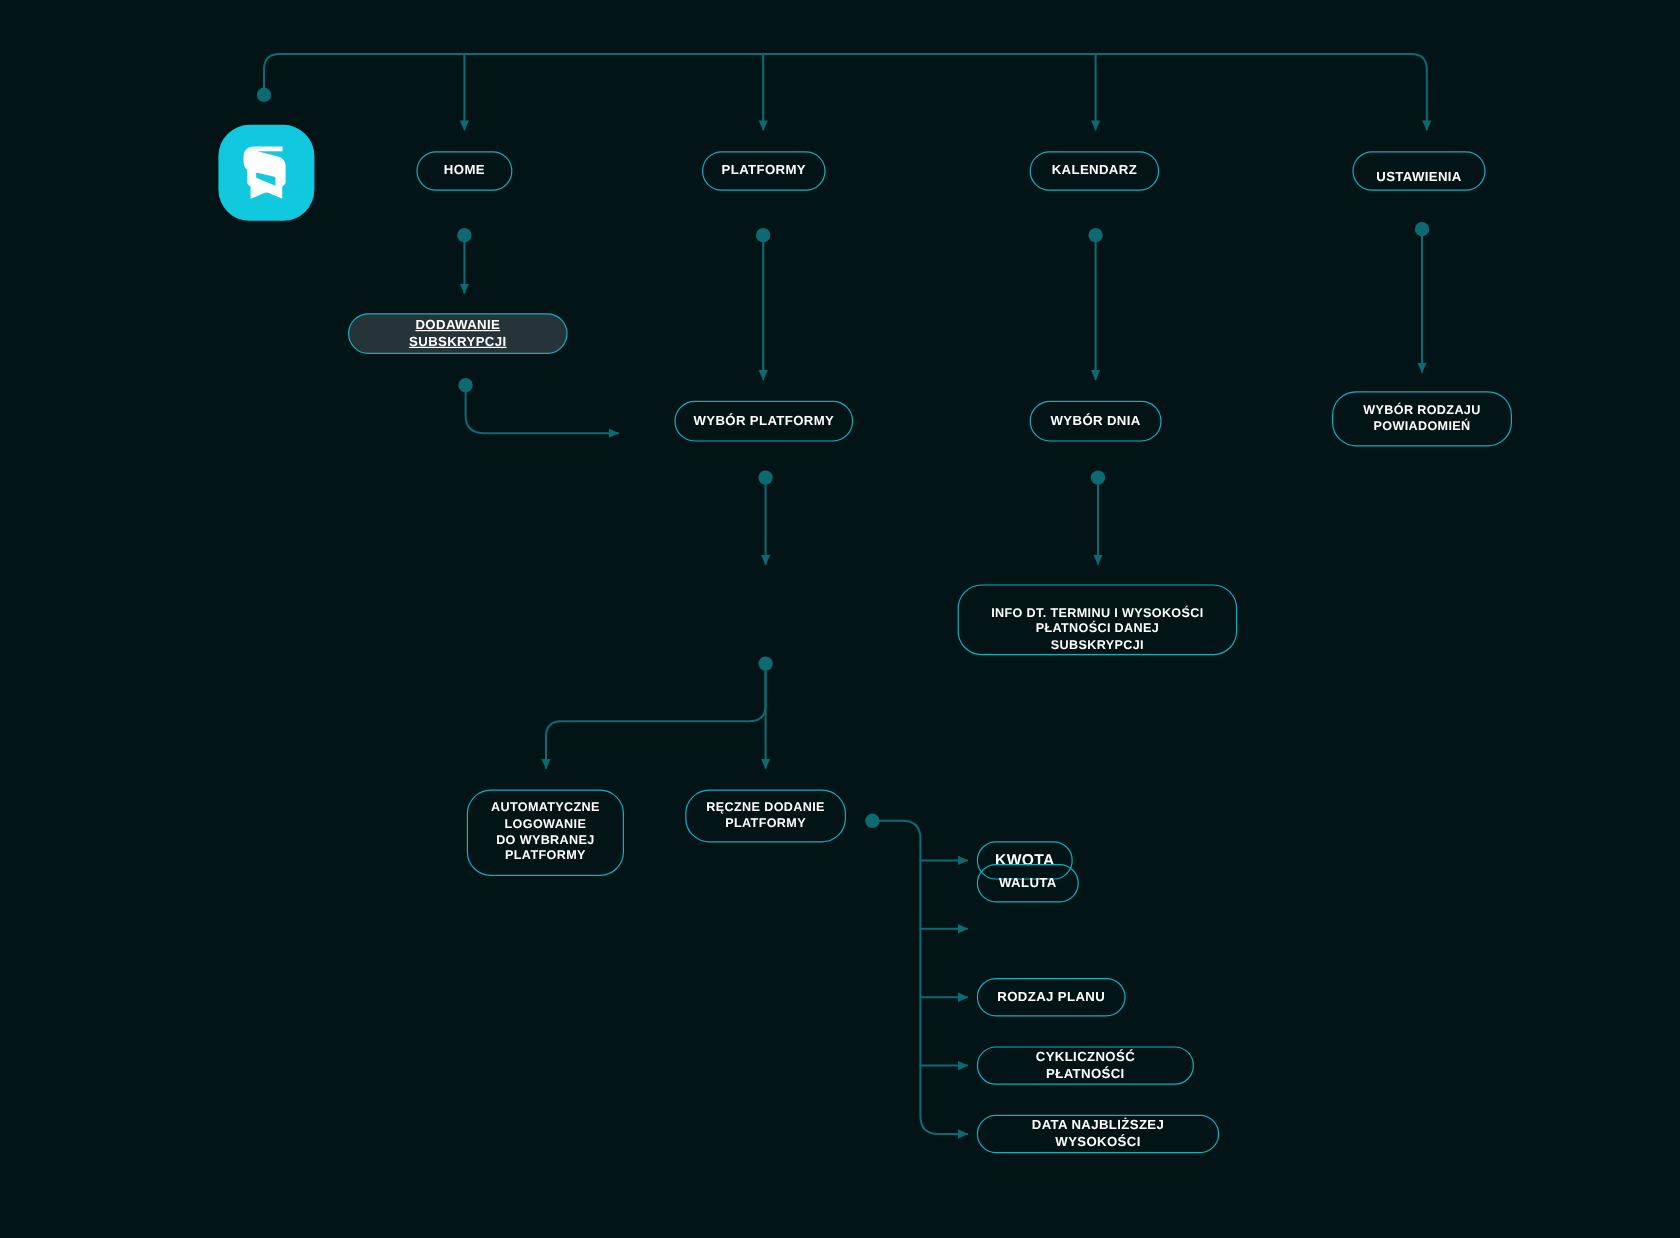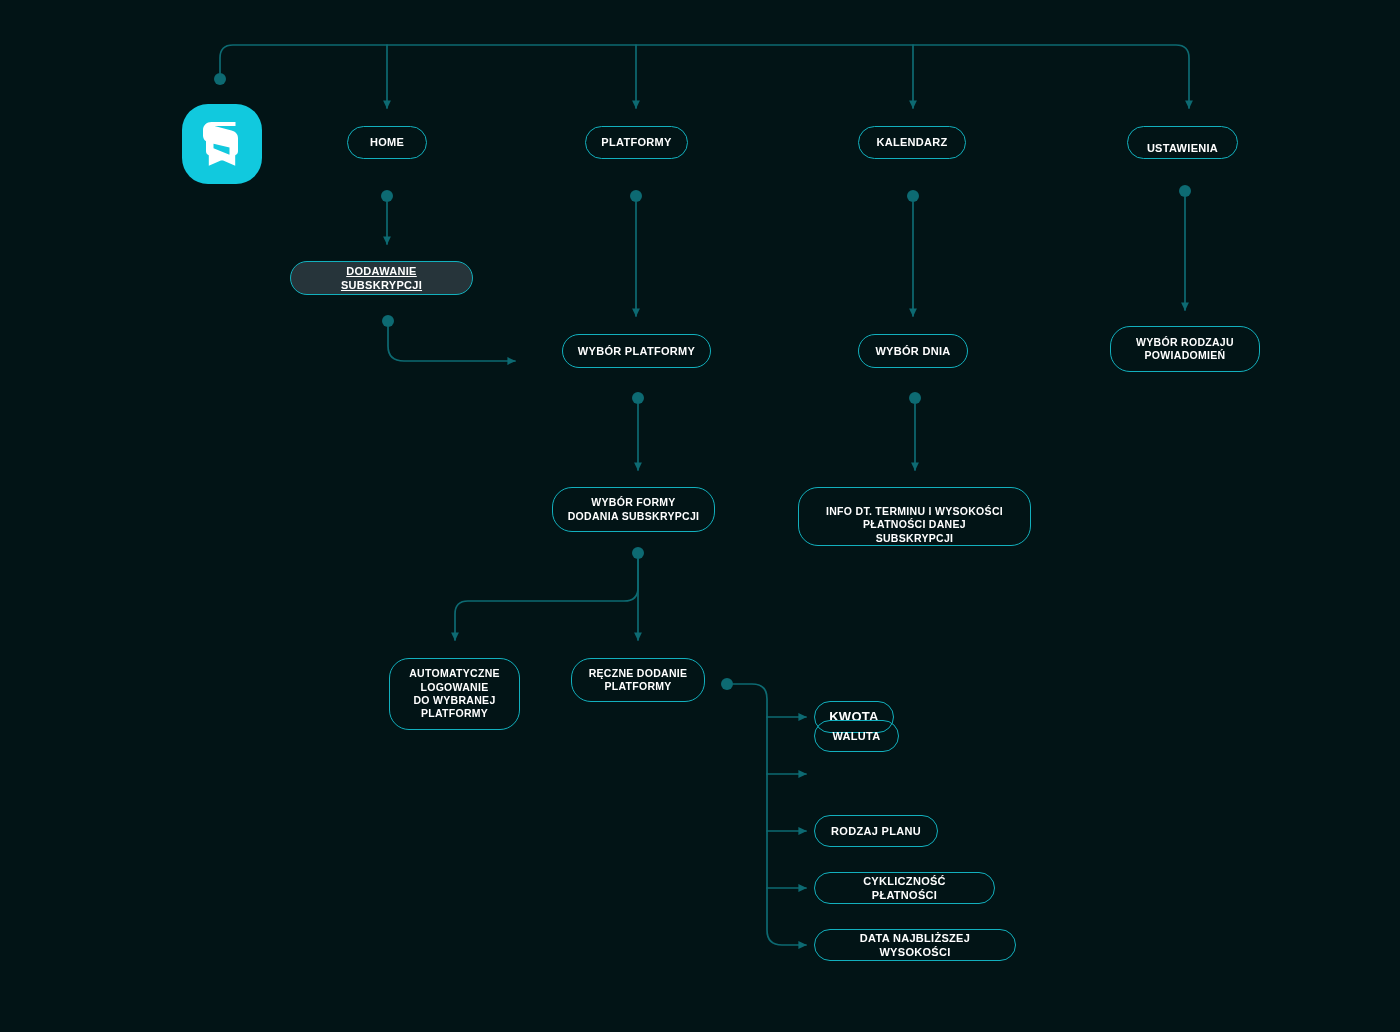--- a/index.html
+++ b/index.html
@@ -140,24 +140,20 @@
     <div class="node pill" style="left: 562px; top: 334px; width: 149px; height: 34px; font-size: 11px; border-color: rgb(18, 176, 189); color: rgb(255, 255, 255);">
       <span style="white-space: pre-line;">WYBÓR PLATFORMY</span>
     </div>
     <div class="node pill" style="left: 858px; top: 334px; width: 110px; height: 34px; font-size: 11px; border-color: rgb(18, 176, 189); color: rgb(255, 255, 255);">
       <span style="white-space: pre-line;">WYBÓR DNIA</span>
     </div>
     <div class="node soft" style="left: 1110px; top: 326px; width: 150px; height: 46px; font-size: 10.5px; border-color: rgb(18, 176, 189); color: rgb(255, 255, 255);">
       <span style="white-space: pre-line;">WYBÓR RODZAJU
 POWIADOMIEŃ</span>
     </div>
-    <div class="node soft" style="left: 552px; top: 487px; width: 163px; height: 45px; font-size: 10.5px; border-color: rgb(18, 176, 189); color: rgb(255, 255, 255);">
-      <span style="white-space: pre-line;">WYBÓR FORMY
-DODANIA SUBSKRYPCJI</span>
-    </div>
     <div class="node soft" style="left: 798px; top: 487px; width: 233px; height: 59px; font-size: 10.5px; border-color: rgb(18, 176, 189); color: rgb(255, 255, 255); align-items: flex-end;">
       <span style="white-space: pre-line;">INFO DT. TERMINU I WYSOKOŚCI
 PŁATNOŚCI DANEJ
 SUBSKRYPCJI</span>
     </div>
     <div class="node soft" style="left: 389px; top: 658px; width: 131px; height: 72px; font-size: 10.5px; border-color: rgb(18, 176, 189); color: rgb(255, 255, 255);">
       <span style="white-space: pre-line;">AUTOMATYCZNE
 LOGOWANIE
 DO WYBRANEJ
 PLATFORMY</span>

